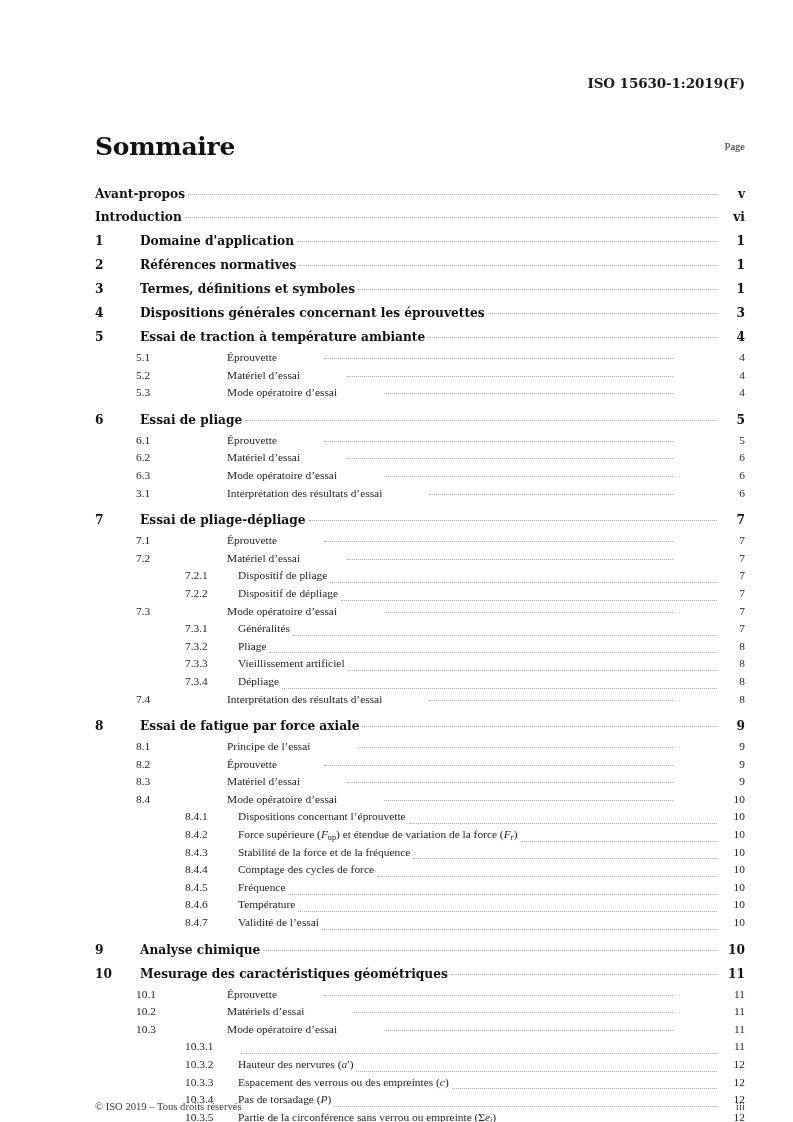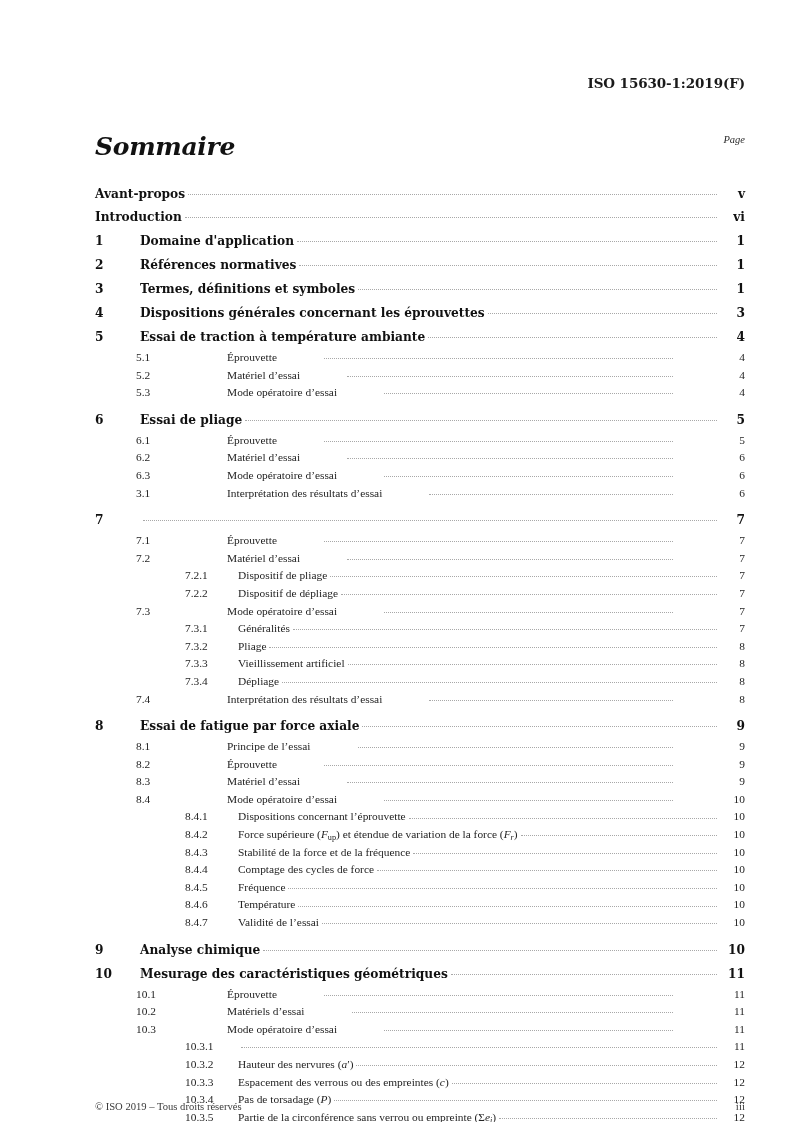--- a/index.html
+++ b/index.html
@@ -36,23 +36,22 @@
     white-space: nowrap;
   }
 
   
   .title-row {
     position: absolute;
     top: 106px;
     left: 95px;
     right: 48px;
     display: flex;
-    align-items: flex-start;
+    align-items: center;
     justify-content: space-between;
-    font-style: italic;
   }
   .toc-title {
     font-family: "DejaVu Serif", "Liberation Serif", serif;
     font-weight: bold;
     font-size: 25px;
     letter-spacing: -0.3px;
     line-height: 1;
     color: #121212;
   }
   .page-col-label {
@@ -145,20 +144,21 @@
 
   
   .lvl-3 {
     font-family: "Liberation Serif", "DejaVu Serif", serif;
     font-weight: normal;
     font-size: 11.4px;
     height: 17.6px;
     line-height: 17.6px;
     color: #242424;
     padding-left: 90px;
+    align-items: flex-end;
   }
   .lvl-3 .num { width: 53px; }
 
   
   .wide-2 .num { width: 47px; }
   .wide-3 .num { width: 53px; }
 
   .gap-before { margin-top: 6px; }
 
   var, .it {
@@ -287,20 +287,21 @@
         <span class="pg">6</span>
       </div>
       <div class="toc-entry lvl-2">
         <span class="num">3.1</span>
         <span class="label">Interprétation des résultats d’essai</span>
         <span class="leader"></span>
         <span class="pg">6</span>
       </div>
       <div class="toc-entry lvl-1 gap-before">
         <span class="num">7</span>
+        <span class="label">Essai de pliage-dépliage</span>
         <span class="leader"></span>
         <span class="pg">7</span>
       </div>
       <div class="toc-entry lvl-2">
         <span class="num">7.1</span>
         <span class="label">Éprouvette</span>
         <span class="leader"></span>
         <span class="pg">7</span>
       </div>
       <div class="toc-entry lvl-2">

